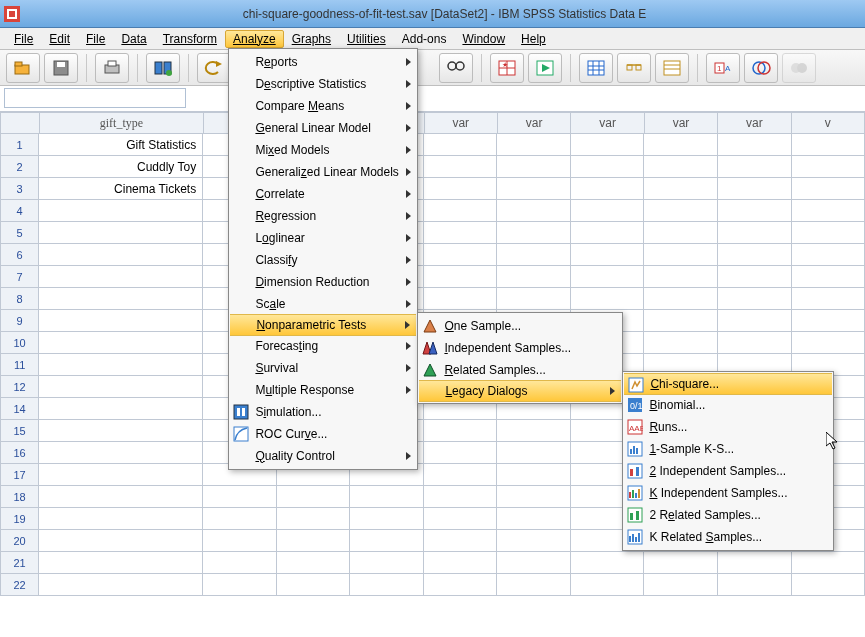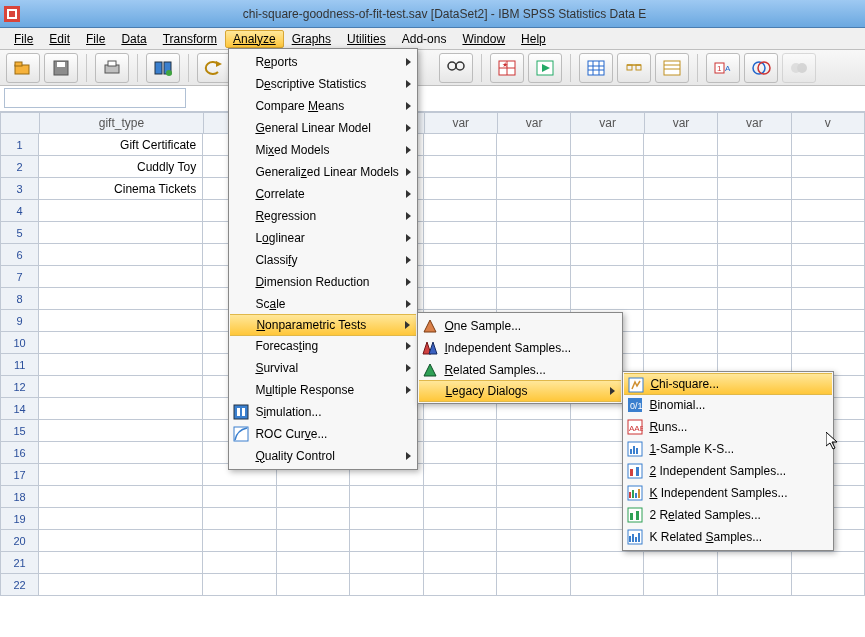--- a/index.html
+++ b/index.html
@@ -249,35 +249,35 @@
 </div>
 
 <div class="formula-row">
   <div class="formula-name"></div>
   <div class="formula-rest"></div>
 </div>
 
 <div class="grid-wrap">
   <div class="grid-header-row" id="gridHeader">
       <div class="corner-cell"></div>
-      <div class="col-header" style="width: 175px;">gift_type</div>
+      <div class="col-header" style="width: 175px; font-family: Liberation Serif, serif;">gift_type</div>
       <div class="col-header" style="width: 78px;">fr</div>
       <div class="col-header" style="width: 78px;"></div>
       <div class="col-header" style="width: 78px;">var</div>
       <div class="col-header" style="width: 78px;">var</div>
       <div class="col-header" style="width: 78px;">var</div>
       <div class="col-header" style="width: 78px;">var</div>
       <div class="col-header" style="width: 78px;">var</div>
       <div class="col-header" style="width: 78px;">var</div>
       <div class="col-header" style="width: 78px;">v</div>
     </div>
   <div class="grid-body" id="gridBody">
       <div class="grid-row">
         <div class="row-header">1</div>
-        <div class="cell" style="width: 175px;">Gift Certificate</div>
+        <div class="cell" style="width: 175px;">Gift Statistics</div>
         <div class="cell" style="width: 78px;"></div>
         <div class="cell" style="width: 78px;"></div>
         <div class="cell" style="width: 78px;"></div>
         <div class="cell" style="width: 78px;"></div>
         <div class="cell" style="width: 78px;"></div>
         <div class="cell" style="width: 78px;"></div>
         <div class="cell" style="width: 78px;"></div>
         <div class="cell" style="width: 78px;"></div>
         <div class="cell" style="width: 78px;"></div>
       </div>

